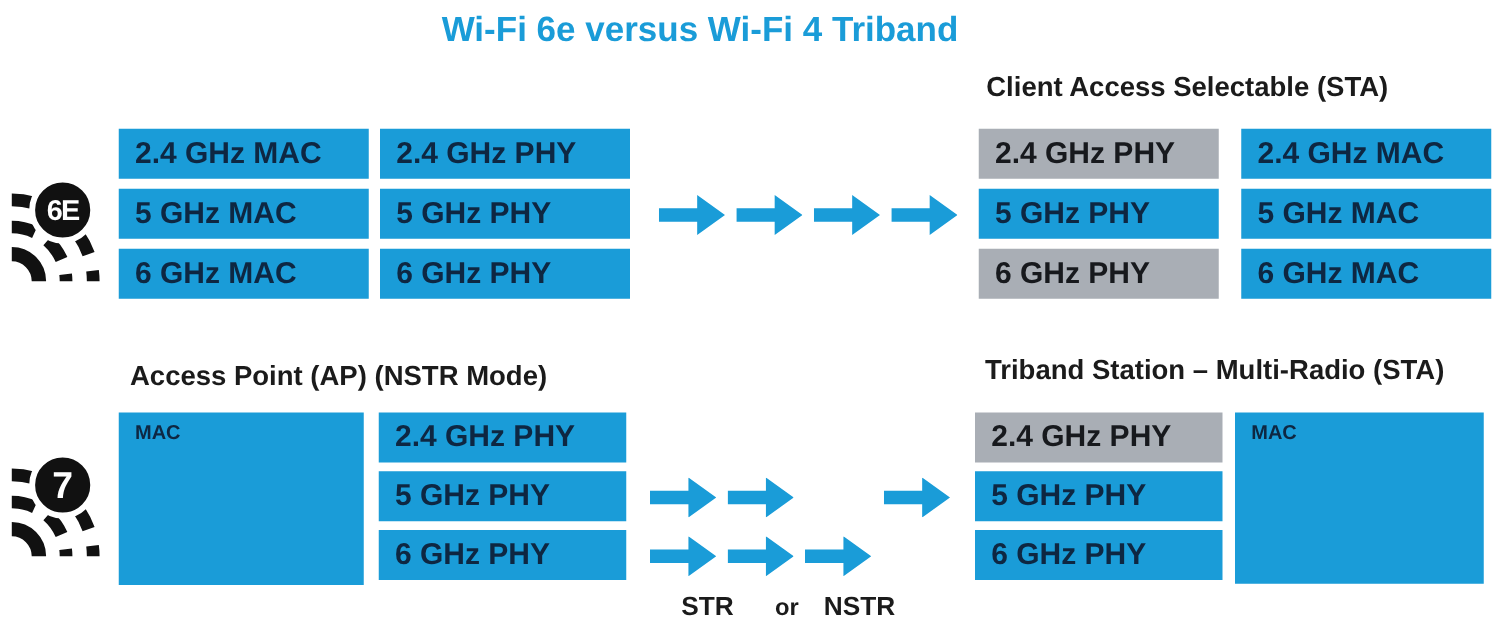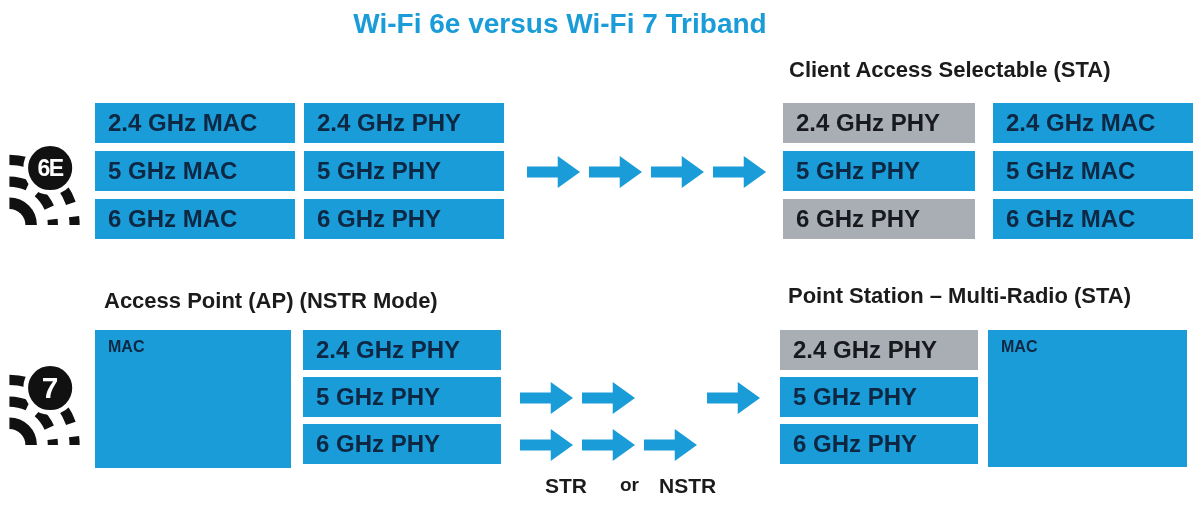--- a/index.html
+++ b/index.html
@@ -44,32 +44,32 @@
 
   .arrow-row{position:absolute;display:flex;gap:9px;}
   .arrow{
     width:53px;height:32px;background:var(--brand-blue);
     clip-path:polygon(0 33%,58% 33%,58% 0,100% 50%,58% 100%,58% 67%,0 67%);
   }
 
   .badge{position:absolute;width:76px;height:98px;}
 
   .str-row{
-    position:absolute;left:545px;top:474px;display:flex;align-items:flex-start;
+    position:absolute;left:545px;top:474px;display:flex;align-items:flex-end;
     font-size:21px;font-weight:700;color:var(--heading-text);
   }
   .str-row .w1{margin-right:33px;}
   .str-row .w2{margin-right:20px;font-size:19px;}
 </style>
 </head>
 <body>
 
 <div class="canvas">
 
-  <div class="title">Wi-Fi 6e versus Wi-Fi 7 Triband</div>
+  <div class="title">Wi-Fi 6e versus Wi-Fi 4 Triband</div>
 
   <svg class="badge" style="left:4px;top:136px;" viewBox="0 0 112 130">
     <g stroke="#111111" fill="none">
       <path d="M8 92 A32 32 0 0 1 40 124" stroke-width="17"></path>
       <path d="M8 60 A64 64 0 0 1 72 124" stroke-width="15" stroke-dasharray="28 18"></path>
       <path d="M8 28 A96 96 0 0 1 104 124" stroke-width="15" stroke-dasharray="26 20"></path>
     </g>
     <circle cx="68" cy="40" r="36" fill="#111111" stroke="#ffffff" stroke-width="7"></circle>
     <text x="68" y="52" text-anchor="middle" font-size="34" font-weight="bold" letter-spacing="-2" fill="#ffffff" font-family="Liberation Sans, sans-serif">6E</text>
   </svg>
@@ -135,21 +135,21 @@
     <div class="arrow"></div>
     <div class="arrow"></div>
   </div>
 
   <div class="str-row">
     <span class="w1">STR</span>
     <span class="w2">or</span>
     <span class="w3">NSTR</span>
   </div>
 
-  <div class="heading" style="left:788px;top:283px;">Point Station – Multi-Radio (STA)</div>
+  <div class="heading" style="left:788px;top:283px;">Triband Station – Multi-Radio (STA)</div>
 
   <div class="stack" style="left:780px;top:330px;">
     <div class="box inactive">2.4 GHz PHY</div>
     <div class="box">5 GHz PHY</div>
     <div class="box">6 GHz PHY</div>
   </div>
 
   <div class="bigbox" style="left:988px;top:330px;width:199px;height:137px;">MAC</div>
 
 </div>

